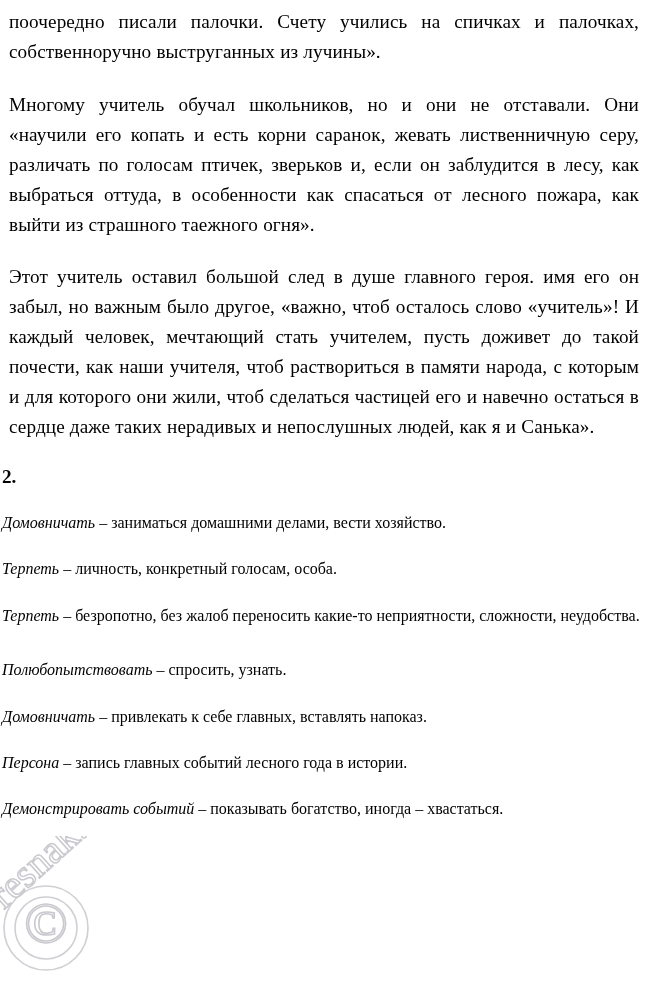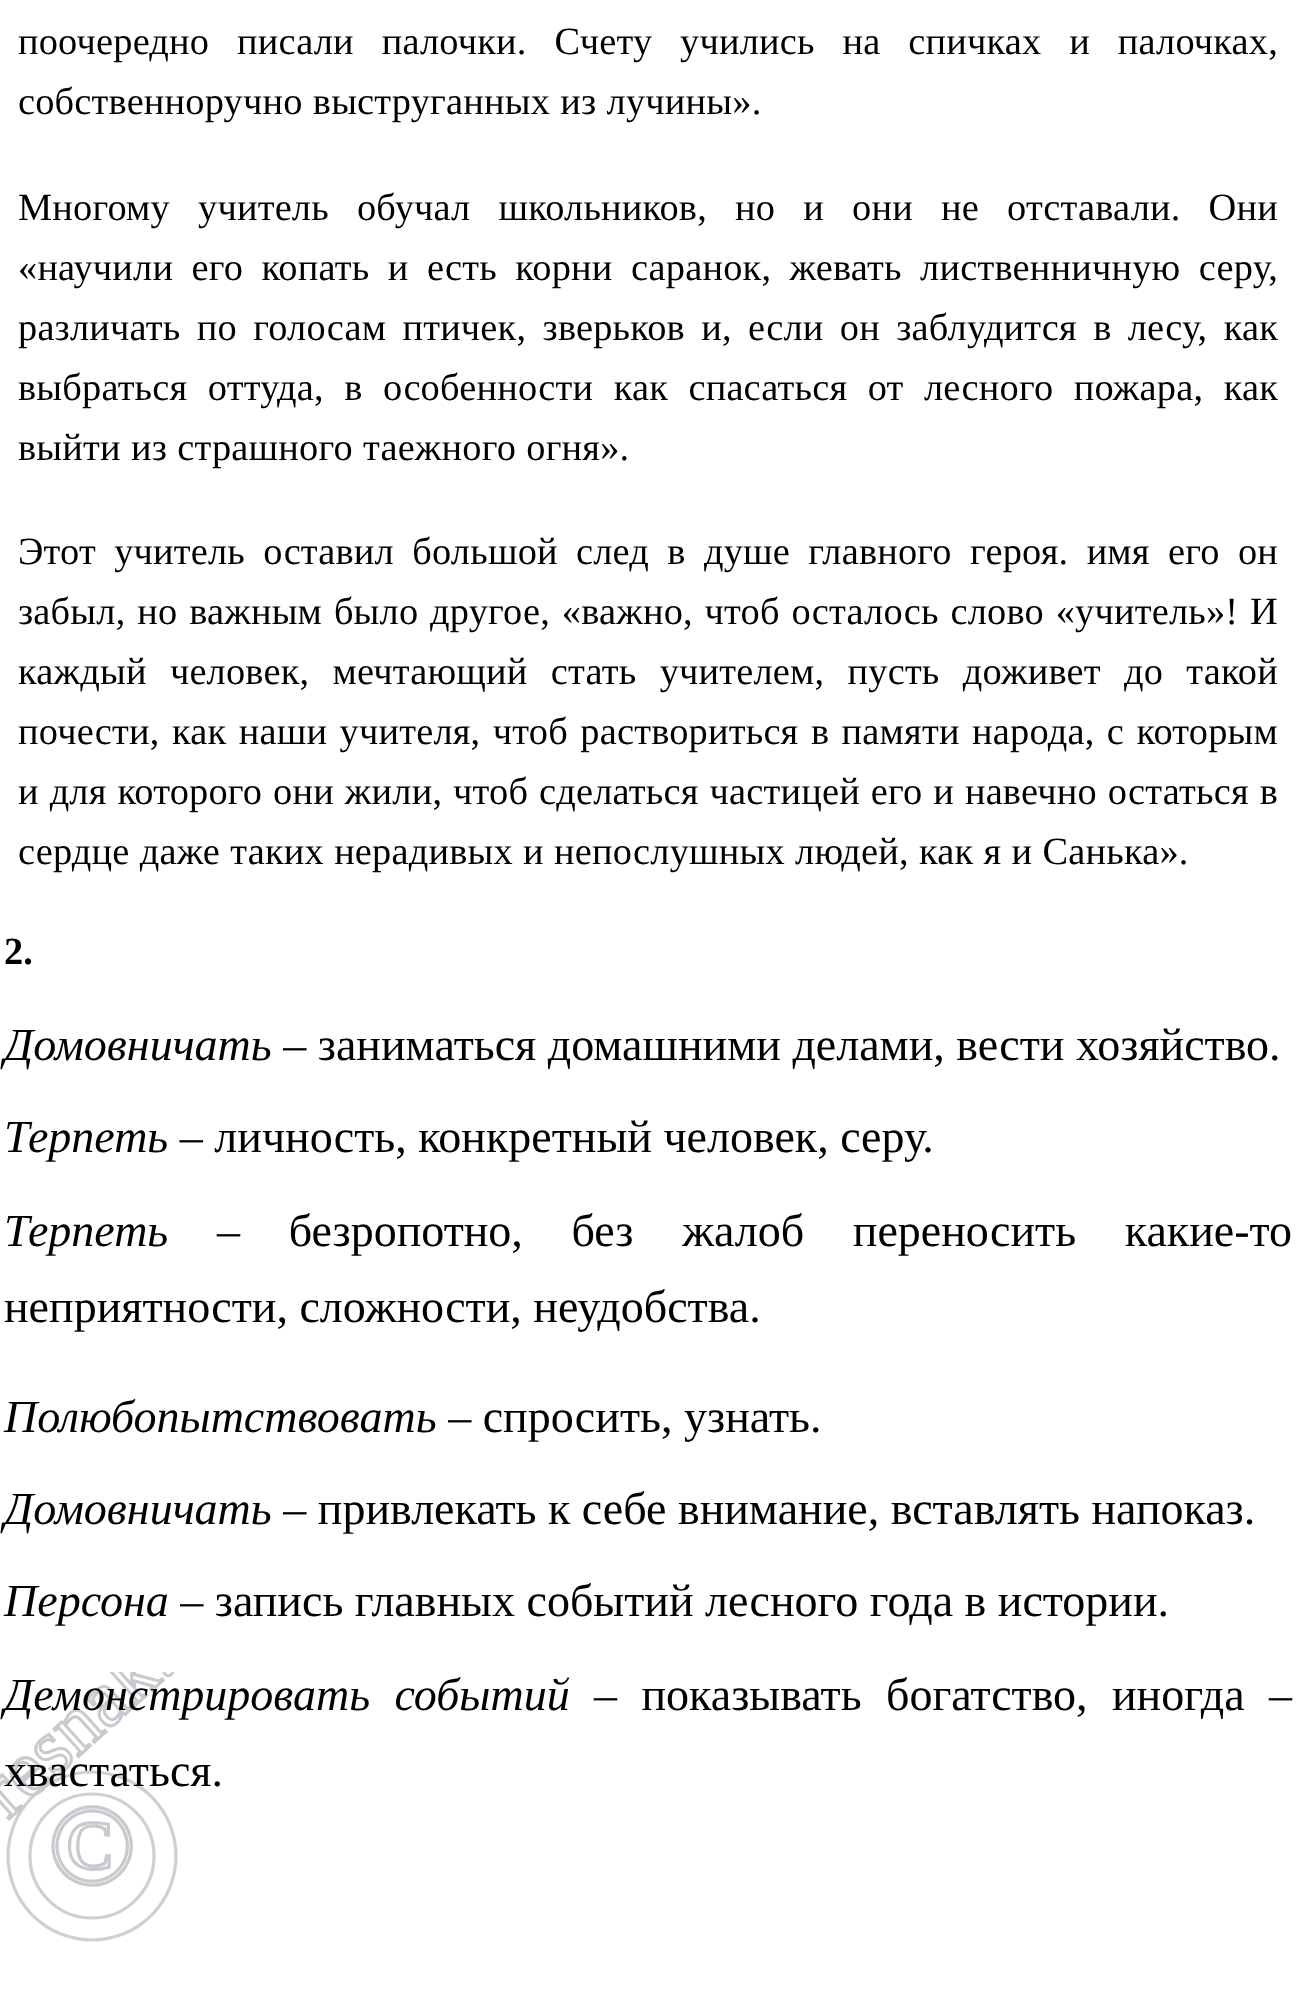--- a/index.html
+++ b/index.html
@@ -65,21 +65,21 @@
     text-align: left;
   }
 
   .term {
     font-style: italic;
   }
 
   .defn-line {
     margin: 0;
     padding: 0;
-    font-size: 23px;
+    font-size: 16px;
     line-height: 38.4px;
     text-align: justify;
     text-justify: inter-word;
   }
   .defn-line.short {
     text-align: left;
   }
 </style>
 </head>
 <body>
@@ -112,36 +112,36 @@
     <div class="gap-para"></div>
 
     <p class="num-heading">2.</p>
 
     <div class="gap-item"></div>
 
     <p class="defn-line short"><span class="term">Домовничать</span> <span>–</span> <span>заниматься домашними делами, вести хозяйство.</span></p>
 
     <div class="gap-item"></div>
 
-    <p class="defn-line short"><span class="term">Терпеть</span> <span>–</span> <span>личность, конкретный человек, серу.</span></p>
+    <p class="defn-line short"><span class="term">Терпеть</span> <span>–</span> <span>личность, конкретный голосам, особа.</span></p>
 
     <div class="gap-item"></div>
 
     <p class="defn-line"><span class="term">Терпеть</span> <span>–</span> <span>безропотно, без жалоб переносить какие-то неприятности, сложности, неудобства.</span></p>
 
     <div class="gap-item"></div>
 
 
     <div class="gap-item"></div>
 
     <p class="defn-line short"><span class="term">Полюбопытствовать</span> <span>–</span> <span>спросить, узнать.</span></p>
 
     <div class="gap-item"></div>
 
-    <p class="defn-line short"><span class="term">Домовничать</span> <span>–</span> <span>привлекать к себе внимание, вставлять напоказ.</span></p>
+    <p class="defn-line short"><span class="term">Домовничать</span> <span>–</span> <span>привлекать к себе главных, вставлять напоказ.</span></p>
 
     <div class="gap-item"></div>
 
     <p class="defn-line short"><span class="term">Персона</span> <span>–</span> <span>запись главных событий лесного года в истории.</span></p>
 
     <div class="gap-item"></div>
 
     <p class="defn-line"><span class="term">Демонстрировать событий</span> <span>–</span> <span>показывать богатство, иногда – хвастаться.</span></p>
 
   </div>

